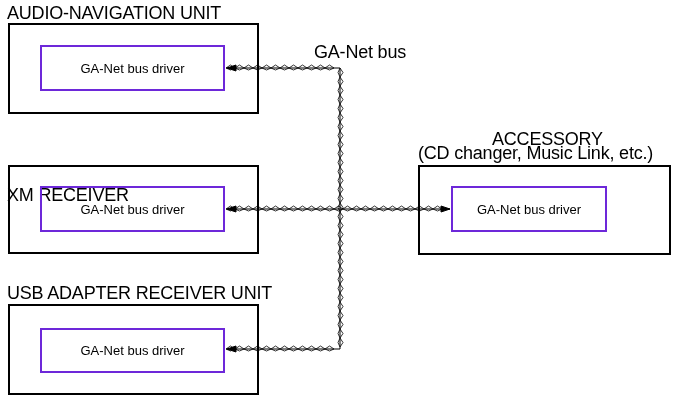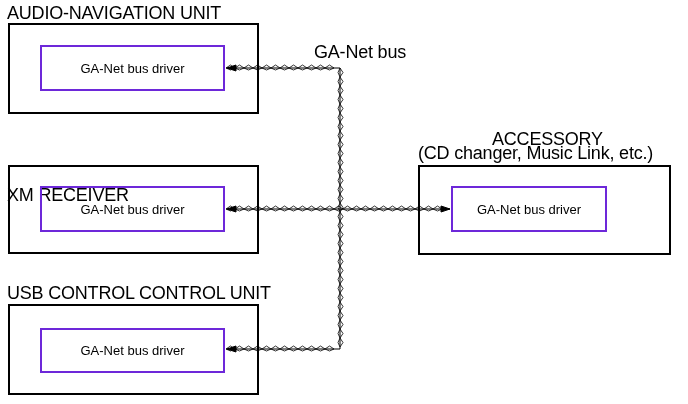--- a/index.html
+++ b/index.html
@@ -20,21 +20,21 @@
 <div class="inner" style="left:40px; top:45px; width:185px; height:46px;">
   <span>GA-Net bus driver</span>
 </div>
 
 <div class="label" style="left:7px; top:148px;margin-top:40px;">XM RECEIVER</div>
 <div class="outer" style="left:8px; top:165px; width:251px; height:89px;"></div>
 <div class="inner" style="left:40px; top:186px; width:185px; height:46px;">
   <span>GA-Net bus driver</span>
 </div>
 
-<div class="label" style="left:7px; top:286px;">USB CONTROL CONTROL UNIT</div>
+<div class="label" style="left:7px; top:286px;">USB ADAPTER RECEIVER UNIT</div>
 <div class="outer" style="left:8px; top:304px; width:251px; height:91px;"></div>
 <div class="inner" style="left:40px; top:328px; width:185px; height:45px;">
   <span>GA-Net bus driver</span>
 </div>
 
 <div class="label" style="left:444px; top:132px;margin-left:48px;">ACCESSORY</div>
 <div class="label" style="left:418px; top:146px;">(CD changer, Music Link, etc.)</div>
 <div class="outer" style="left:418px; top:165px; width:253px; height:90px;"></div>
 <div class="inner" style="left:451px; top:186px; width:156px; height:46px;">
   <span>GA-Net bus driver</span>

